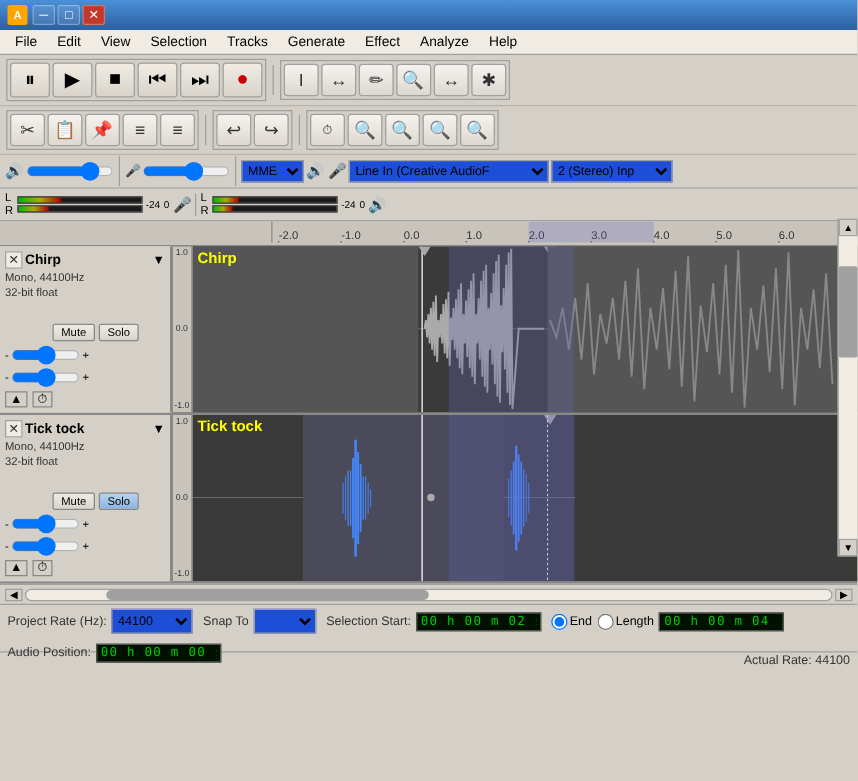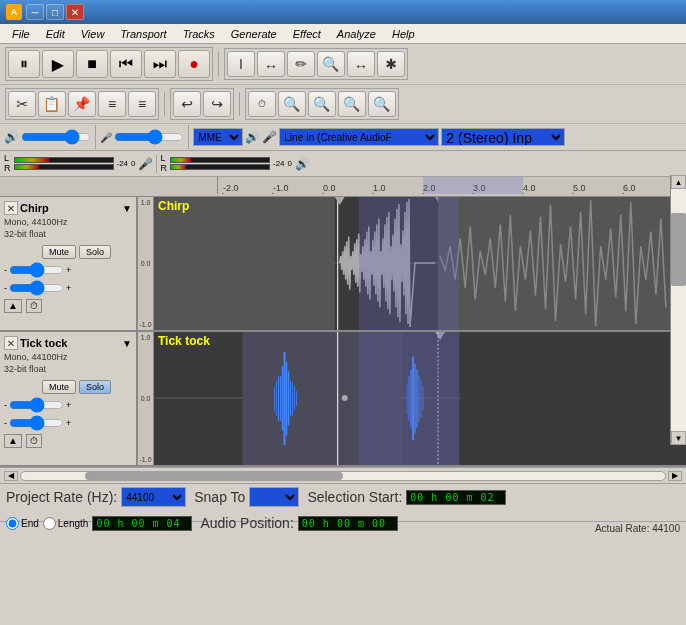--- a/index.html
+++ b/index.html
@@ -8,21 +8,21 @@
     
     #title-bar { background: linear-gradient(to bottom, #4a90d9, #2c5f9e); color: white; height: 24px; display: flex; align-items: center; padding: 0 6px; user-select: none; }
     #title-bar .title-icon { width: 16px; height: 16px; margin-right: 4px; background: orange; border-radius: 2px; font-size: 9px; display: flex; align-items: center; justify-content: center; color: white; font-weight: bold; }
     #title-bar .title-text { flex: 1; font-size: 12px; }
     #title-bar .win-controls { display: flex; gap: 2px; }
     #title-bar .win-btn { width: 18px; height: 16px; display: flex; align-items: center; justify-content: center; font-size: 10px; cursor: pointer; border: 1px solid rgba(255,255,255,0.3); background: rgba(255,255,255,0.1); color: white; border-radius: 2px; }
     #title-bar .win-btn.close { background: #c0392b; }
 
     
     #menu-bar { background: #f0ece4; border-bottom: 1px solid #a0a0a0; height: 20px; display: flex; align-items: center; padding: 0 4px; }
-    .menu-item { padding: 2px 8px; cursor: pointer; font-size: 11px; color: #000; font-style: italic; }
+    .menu-item { padding: 2px 8px; cursor: pointer; font-size: 11px; color: #000; }
 
     
     #toolbars { background: #d4d0c8; border-bottom: 1px solid #a0a0a0; }
     .toolbar-row { display: flex; align-items: center; padding: 2px 4px; gap: 2px; border-bottom: 1px solid #b8b4ac; min-height: 32px; flex-wrap: wrap; }
     .toolbar-row:last-child { border-bottom: none; }
     
     .tb-btn { width: 28px; height: 26px; border: 1px solid #a0a0a0; background: linear-gradient(to bottom, #f5f3ef, #ddd8d0); border-radius: 3px; cursor: pointer; display: flex; align-items: center; justify-content: center; font-size: 14px; color: #333; }
     
     .tb-sep { width: 1px; height: 24px; background: #a0a0a0; margin: 0 2px; }
     
@@ -43,37 +43,37 @@
     #workspace { background: #6a6a6a; display: flex; flex-direction: column; overflow: hidden; }
     
     
     .track { background: #e8e4dc; border-bottom: 2px solid #888; display: flex; min-height: 100px; position: relative; }
     .track-header { width: 138px; min-width: 138px; background: #d4d0c8; border-right: 2px solid #888; padding: 4px; display: flex; flex-direction: column; gap: 2px; }
     .track-name-row { display: flex; align-items: center; gap: 2px; }
     .track-close { font-size: 10px; cursor: pointer; color: #333; background: #f0ece4; border: 1px solid #a0a0a0; width: 14px; height: 14px; display: flex; align-items: center; justify-content: center; }
     .track-name { font-size: 11px; font-weight: bold; flex: 1; }
     .track-dropdown { font-size: 10px; cursor: pointer; }
     .track-info { font-size: 9px; color: #333; }
-    .track-controls { display: flex; gap: 3px; margin-top: 4px; padding-left: 38px; }
+    .track-controls { display: flex; gap: 3px; margin-top: 18px; padding-left: 38px; }
     .track-btn { font-size: 9px; padding: 1px 6px; border: 1px solid #888; background: linear-gradient(to bottom, #f0ece4, #d8d4cc); cursor: pointer; border-radius: 2px; }
     .track-gain { display: flex; align-items: center; gap: 2px; margin-top: 2px; font-size: 9px; }
     
     
     .track-waveform { flex: 1; position: relative; background: #3a3a3a; overflow: hidden; }
     
     
     #h-scrollbar { height: 16px; background: #d4d0c8; border-top: 1px solid #a0a0a0; display: flex; align-items: center; padding: 0 16px; }
     #h-scrollbar-track { flex: 1; height: 10px; background: #f0ece4; border: 1px solid #a0a0a0; position: relative; border-radius: 5px; }
     #h-scrollbar-thumb { position: absolute; left: 10%; width: 40%; height: 100%; background: #a0a0a0; border-radius: 5px; cursor: pointer; }
     .scroll-arrow { width: 14px; height: 10px; background: #d4d0c8; border: 1px solid #a0a0a0; display: flex; align-items: center; justify-content: center; font-size: 8px; cursor: pointer; }
 
     
     #footer { background: #d4d0c8; border-top: 1px solid #a0a0a0; padding: 2px 6px; display: flex; align-items: center; gap: 12px; flex-wrap: wrap; }
     .footer-group { display: flex; align-items: center; gap: 4px; }
-    .footer-label { font-size: 14px; color: #333; }
+    .footer-label { font-size: 10px; color: #333; }
 
     
     #status-bar { background: #d4d0c8; border-top: 1px solid #a0a0a0; padding: 1px 6px; text-align: right; font-size: 10px; color: #333; }
 
     .toolbar-section { display: flex; align-items: center; gap: 2px; border: 1px solid #a0a0a0; padding: 2px; background: #d4d0c8; margin: 1px; }
     
     input[type=range] { width: 60px; height: 4px; }
 
     .time-display { font-family: 'Courier New', monospace; font-size: 10px; background: #001100; color: #00cc00; padding: 1px 4px; border: 1px solid #555; letter-spacing: 1px; }
   </style>
@@ -86,21 +86,21 @@
     <div class="win-btn">─</div>
     <div class="win-btn">□</div>
     <div class="win-btn close">✕</div>
   </div>
 </div>
 
 <div id="menu-bar">
   <span class="menu-item">File</span>
   <span class="menu-item">Edit</span>
   <span class="menu-item">View</span>
-  <span class="menu-item">Transport</span>
+  <span class="menu-item">Selection</span>
   <span class="menu-item">Tracks</span>
   <span class="menu-item">Generate</span>
   <span class="menu-item">Effect</span>
   <span class="menu-item">Analyze</span>
   <span class="menu-item">Help</span>
 </div>
 
 <div id="toolbars">
   <div class="toolbar-row">
 
@@ -158,21 +158,21 @@
     <div class="tb-sep"></div>
 
     <select style="font-size:10px; height:18px; width:50px;">
       <option>MME</option>
     </select>
     <span style="font-size:12px;">🔊</span>
     <span style="font-size:12px;">🎤</span>
     <select style="font-size:10px; height:18px; width:160px;">
       <option>Line In (Creative AudioF</option>
     </select>
-    <select style="font-size:14px; height:18px; width:124px;">
+    <select style="font-size:10px; height:18px; width:97px;">
       <option>2 (Stereo) Inp</option>
     </select>
   </div>
 </div>
 
 <div id="level-meters" style="display:flex; align-items:center; background:#d4d0c8; border-bottom:1px solid #a0a0a0; height:26px; padding: 2px 4px; gap:3px;">
   <span style="font-size:9px; line-height:1.1;">L<br>R</span>
   <div style="width:100px; position:relative;">
     <div style="height:6px; background:#1a1a1a; border:1px solid #555; margin-bottom:1px; position:relative;">
       <div style="width:35%; height:100%; background:linear-gradient(to right,#00bb00,#aaaa00,#aa0000);"></div>

